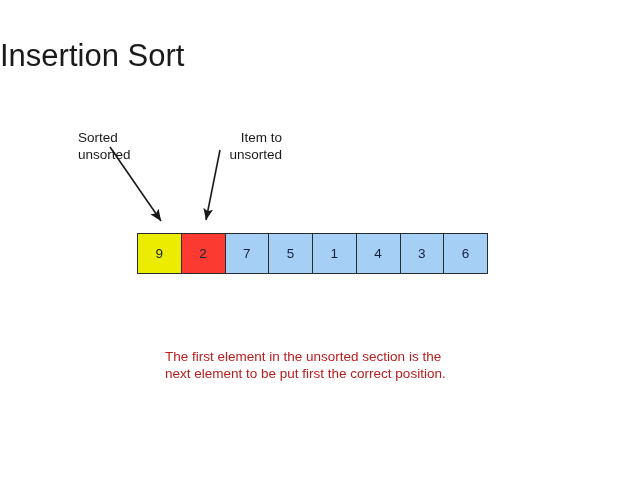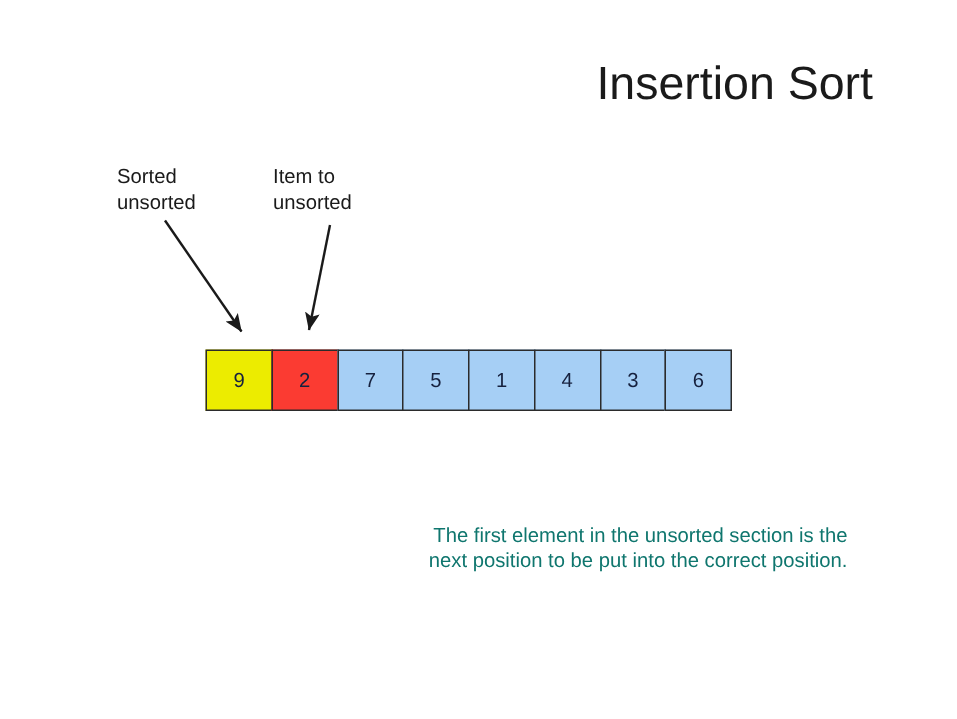--- a/index.html
+++ b/index.html
@@ -14,44 +14,45 @@
     background: #ffffff;
     overflow: hidden;
     font-family: "Liberation Sans", sans-serif;
     color: #000000;
   }
   #title {
     position: absolute;
     left: 0;
     top: 38px;
     width: 582px;
-    text-align: right;
+    text-align: left;
     font-size: 31px;
     font-weight: 400;
     letter-spacing: 0px;
     color: #1a1a1a;
     line-height: 36px;
     white-space: nowrap;
   }
   .callout {
     position: absolute;
     font-size: 13.5px;
     line-height: 16.5px;
     color: #1a1a1a;
+    margin-top: 20px;
   }
   #callout-sorted {
     left: 78px;
     top: 110px;
     text-align: left;
     width: 90px;
   }
   #callout-item {
     left: 182px;
     top: 110px;
-    text-align: left;
+    text-align: right;
     width: 100px;
   }
   #arrows {
     position: absolute;
     left: 0;
     top: 0;
     width: 638px;
     height: 479px;
     pointer-events: none;
   }
@@ -78,22 +79,22 @@
   .cell.sorted { background: #ecec00; }
   .cell.current { background: #fb3b32; }
   .cell.unsorted { background: #a6cff5; }
   #caption {
     position: absolute;
     left: 165px;
     top: 348px;
     width: 400px;
     font-size: 13.5px;
     line-height: 17px;
-    color: #0f766e;
-    text-align: right;
+    color: #b91c1c;
+    text-align: left;
   }
   .cap-line { display: block; }
 </style>
 </head>
 <body>
 
 <div id="slide" style="background: rgb(255, 255, 255);">
 
   <div id="title">Insertion Sort</div>
 
@@ -123,16 +124,16 @@
     <div class="cell unsorted" style="background: rgb(166, 207, 245);">7</div>
     <div class="cell unsorted" style="background: rgb(166, 207, 245);">5</div>
     <div class="cell unsorted" style="background: rgb(166, 207, 245);">1</div>
     <div class="cell unsorted" style="background: rgb(166, 207, 245);">4</div>
     <div class="cell unsorted" style="background: rgb(166, 207, 245);">3</div>
     <div class="cell unsorted" style="background: rgb(166, 207, 245);">6</div>
   </div>
 
   <div id="caption">
     <span class="cap-line">The first element in the unsorted section is the</span>
-    <span class="cap-line">next position to be put into the correct position.</span>
+    <span class="cap-line">next element to be put first the correct position.</span>
   </div>
 
 </div>
 
 </body></html>

